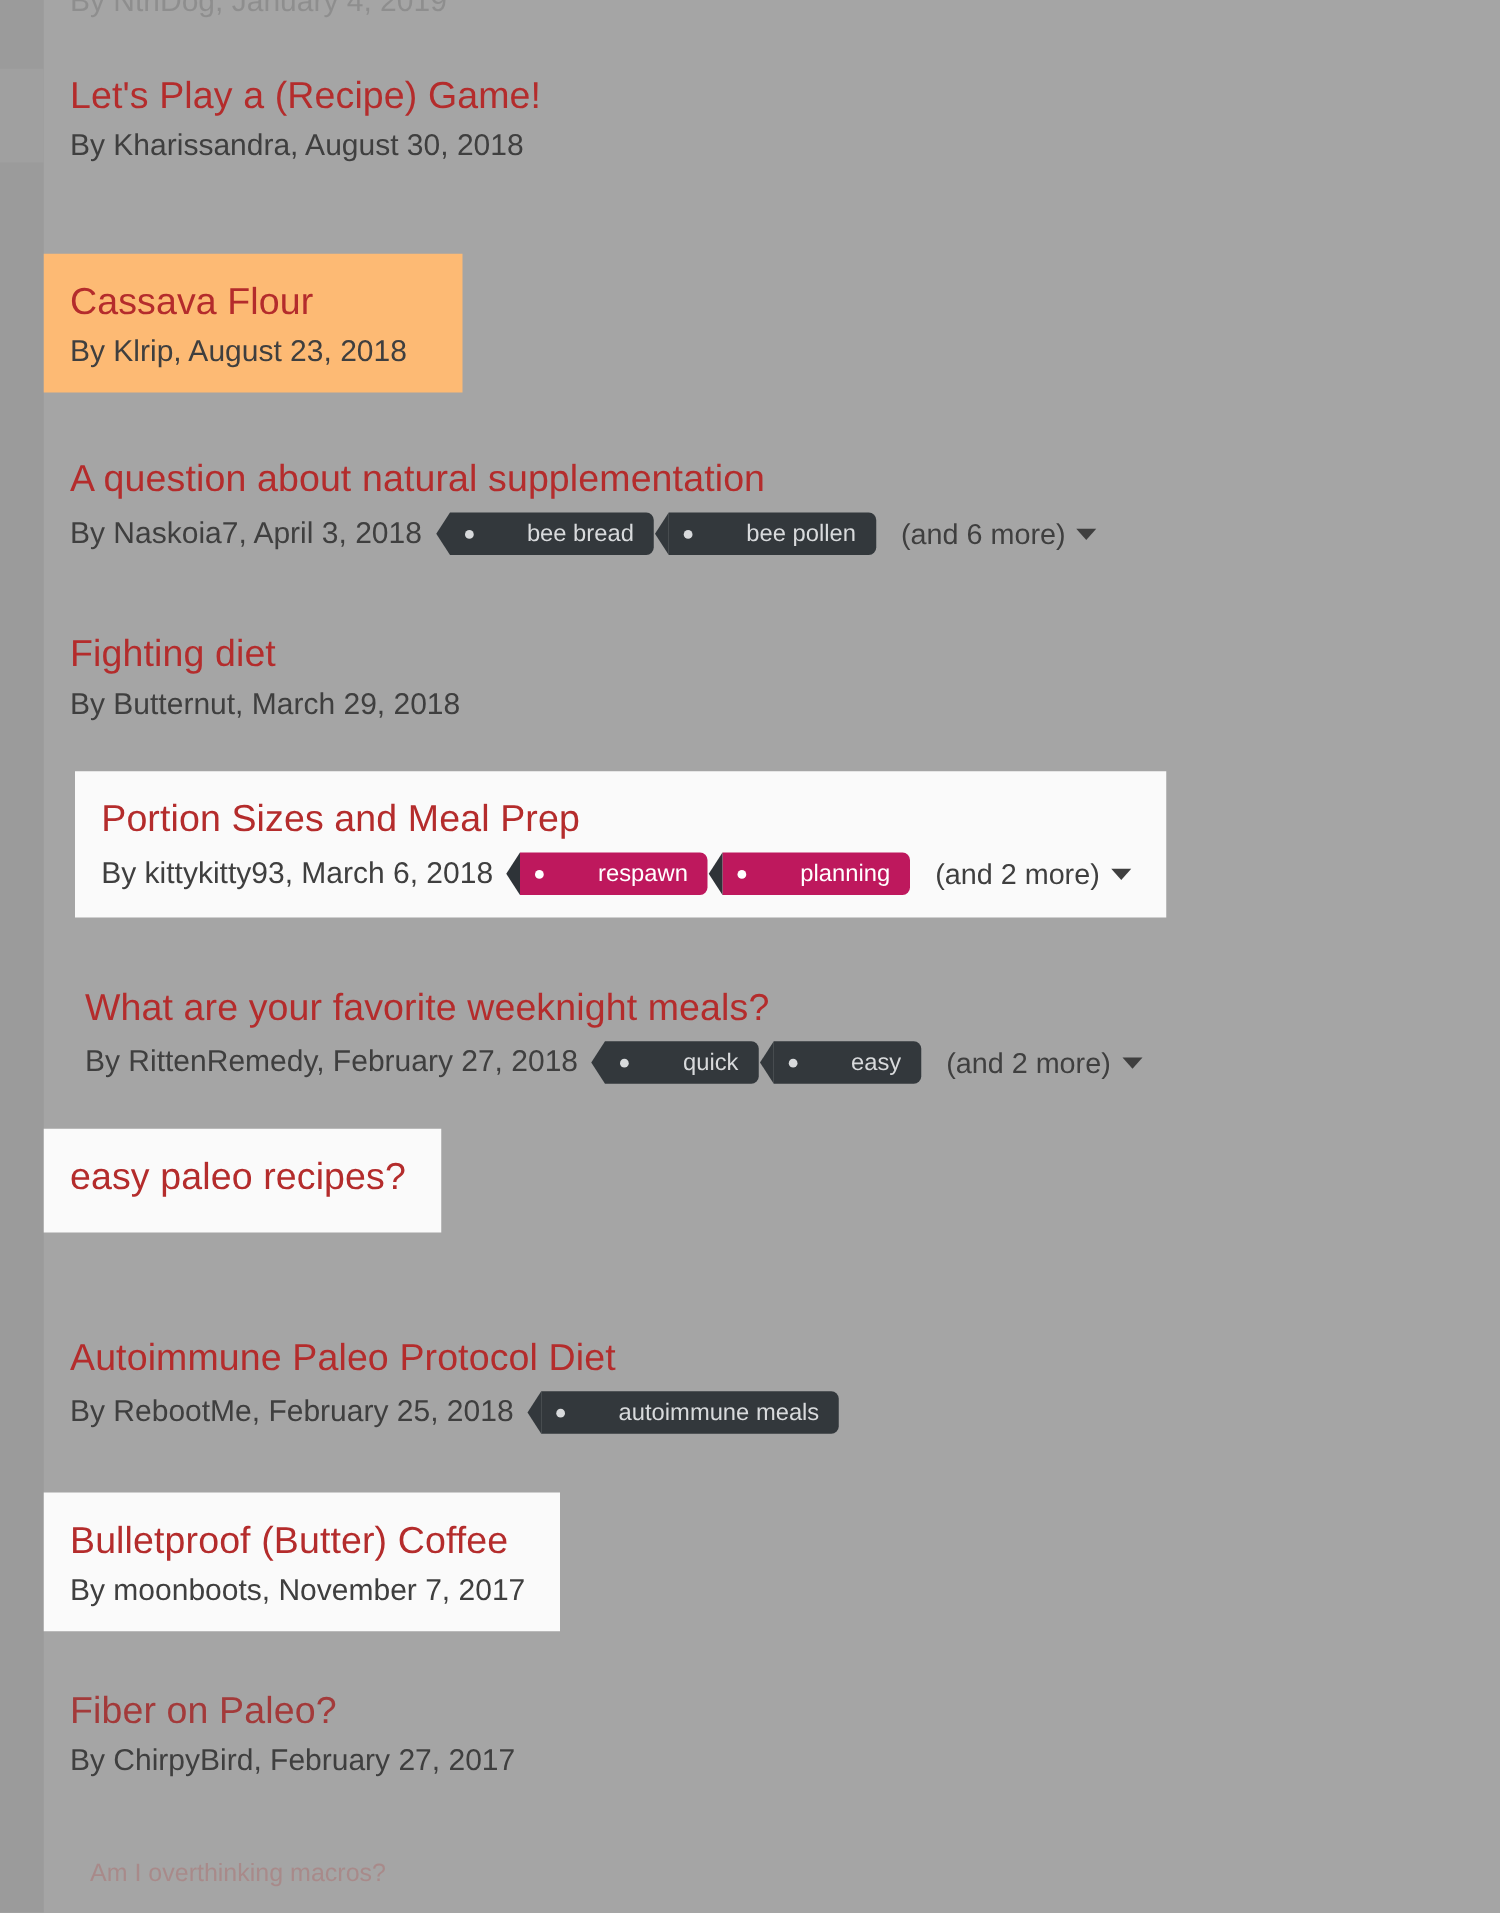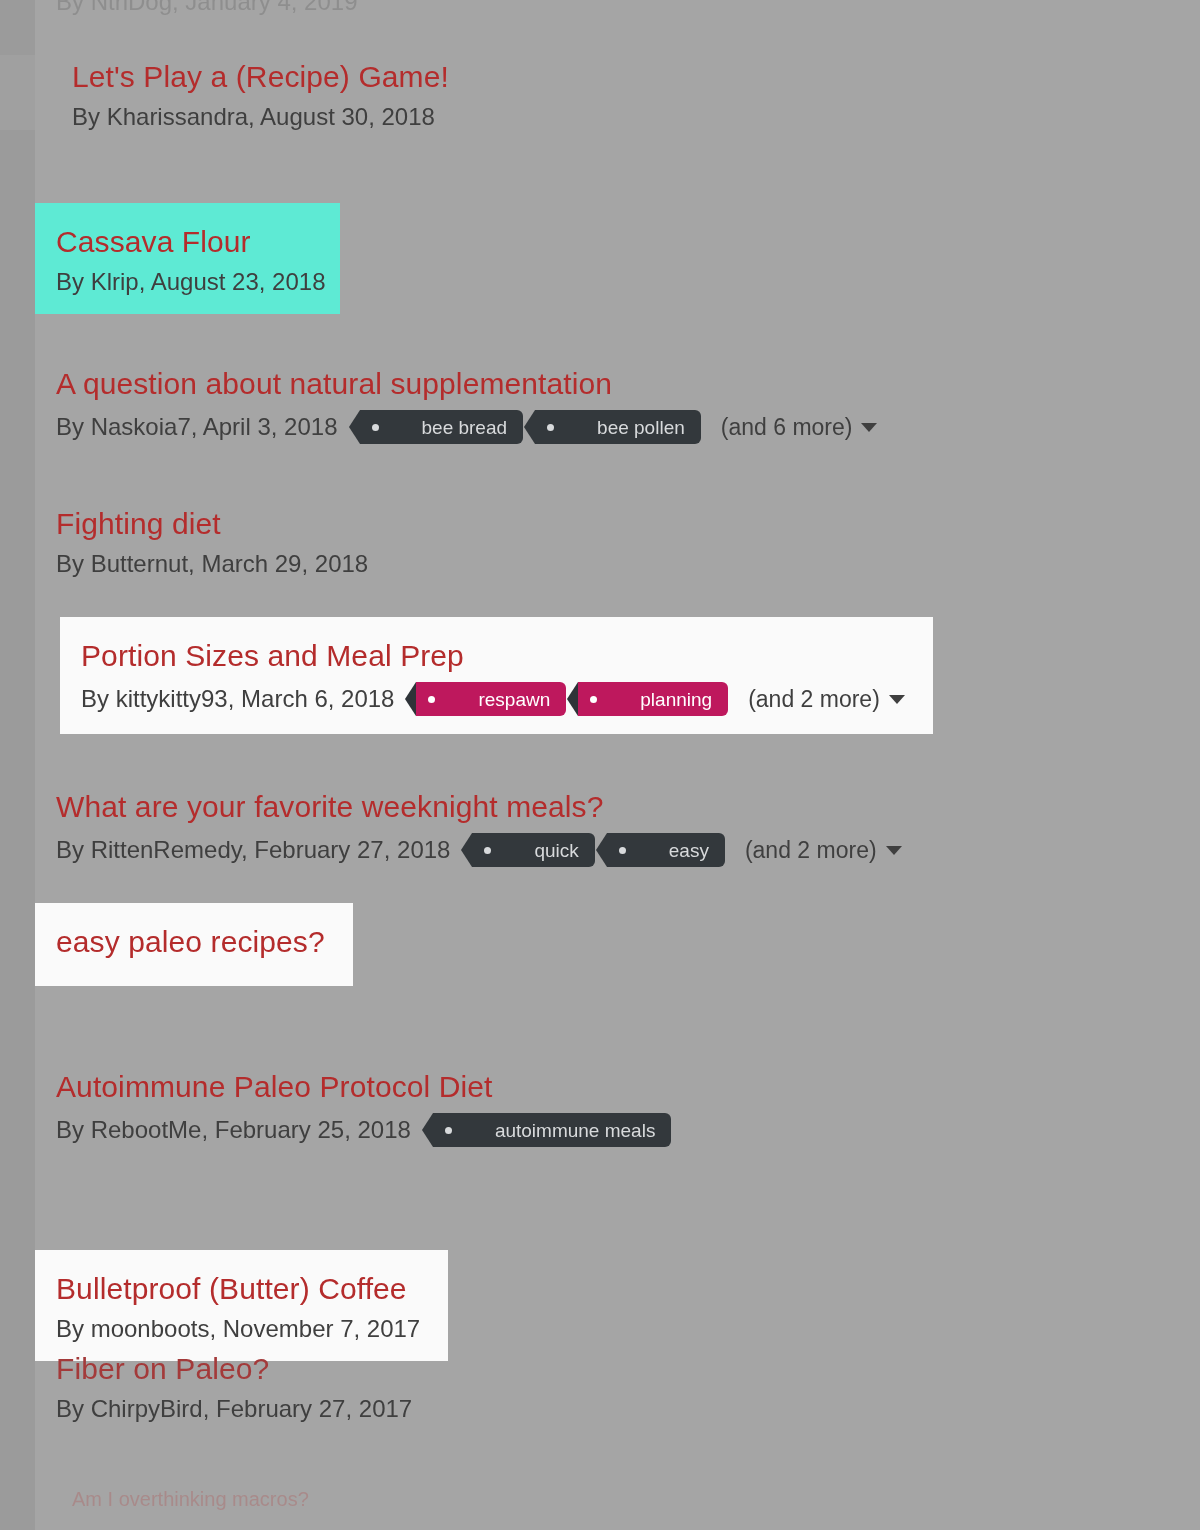--- a/index.html
+++ b/index.html
@@ -52,22 +52,22 @@
   .topic-inner {
     display: inline-block;
     padding: 22px 0 18px 21px;
     box-sizing: border-box;
   }
   .topic-row.hl .topic-inner {
     background: #fafafa;
     padding-right: 28px;
   }
   .topic-row.hl-blue .topic-inner {
-    background: #5eead4;
-    padding-right: 14px;
+    background: #fdba74;
+    padding-right: 44px;
   }
 
   .topic-title {
     display: block;
     color: #b42c2c;
     font-size: 30px;
     line-height: 34px;
     letter-spacing: 0.1px;
     margin: 0 0 9px 0;
     white-space: nowrap;
@@ -170,21 +170,21 @@
 
 <div id="page">
 
   <div id="left-gutter">
     <div id="gutter-swatch"></div>
   </div>
 
   <div class="faded-top">By NtrlDog, January 4, 2019</div>
 
   <div id="topic-list">
-      <div class="topic-row" style="position: absolute; left: 16px; top: 38px;"><div class="topic-inner"><a class="topic-title">Let's Play a (Recipe) Game!</a><div class="topic-meta">
+      <div class="topic-row" style="position: absolute; left: 0px; top: 38px;"><div class="topic-inner"><a class="topic-title">Let's Play a (Recipe) Game!</a><div class="topic-meta">
             <span class="byline">By Kharissandra, August 30, 2018</span>
           </div></div></div>
       <div class="topic-row hl-blue" style="position: absolute; left: 0px; top: 203px;"><div class="topic-inner"><a class="topic-title">Cassava Flour</a><div class="topic-meta">
             <span class="byline">By Klrip, August 23, 2018</span>
           </div></div></div>
       <div class="topic-row" style="position: absolute; left: 0px; top: 345px;"><div class="topic-inner"><a class="topic-title">A question about natural supplementation</a><div class="topic-meta">
             <span class="byline">By Naskoia7, April 3, 2018</span>
             <span class="tags">
               <span class="tag">
                 <span class="dot"></span>
@@ -213,21 +213,21 @@
               <span class="tag">
                 <span class="dot"></span>
                 <span>planning</span>
               </span>
             </span>
             <span class="more-tags">
               <span>(and 2 more)</span>
               <span class="caret"></span>
             </span>
           </div></div></div>
-      <div class="topic-row" style="position: absolute; left: 0px; top: 768px;"><div class="topic-inner"><a class="topic-title">What are your favorite weeknight meals?</a><div class="topic-meta">
+      <div class="topic-row" style="position: absolute; left: 12px; top: 768px;"><div class="topic-inner"><a class="topic-title">What are your favorite weeknight meals?</a><div class="topic-meta">
             <span class="byline">By RittenRemedy, February 27, 2018</span>
             <span class="tags">
               <span class="tag">
                 <span class="dot"></span>
                 <span>quick</span>
               </span>
               <span class="tag">
                 <span class="dot"></span>
                 <span>easy</span>
               </span>
@@ -240,21 +240,21 @@
       <div class="topic-row hl" style="position: absolute; left: 0px; top: 903px;"><div class="topic-inner"><a class="topic-title">easy paleo recipes?</a></div></div>
       <div class="topic-row" style="position: absolute; left: 0px; top: 1048px;"><div class="topic-inner"><a class="topic-title">Autoimmune Paleo Protocol Diet</a><div class="topic-meta">
             <span class="byline">By RebootMe, February 25, 2018</span>
             <span class="tags">
               <span class="tag">
                 <span class="dot"></span>
                 <span>autoimmune meals</span>
               </span>
             </span>
           </div></div></div>
-      <div class="topic-row hl" style="position: absolute; left: 0px; top: 1250px;"><div class="topic-inner"><a class="topic-title">Bulletproof (Butter) Coffee</a><div class="topic-meta">
+      <div class="topic-row hl" style="position: absolute; left: 0px; top: 1194px;"><div class="topic-inner"><a class="topic-title">Bulletproof (Butter) Coffee</a><div class="topic-meta">
             <span class="byline">By moonboots, November 7, 2017</span>
           </div></div></div>
       <div class="topic-row row-fade-last" style="position: absolute; left: 0px; top: 1330px;"><div class="topic-inner"><a class="topic-title">Fiber on Paleo?</a><div class="topic-meta">
             <span class="byline">By ChirpyBird, February 27, 2017</span>
           </div></div></div>
     </div>
 
   <div class="faded-bottom">Am I overthinking macros?</div>
 
 </div>

